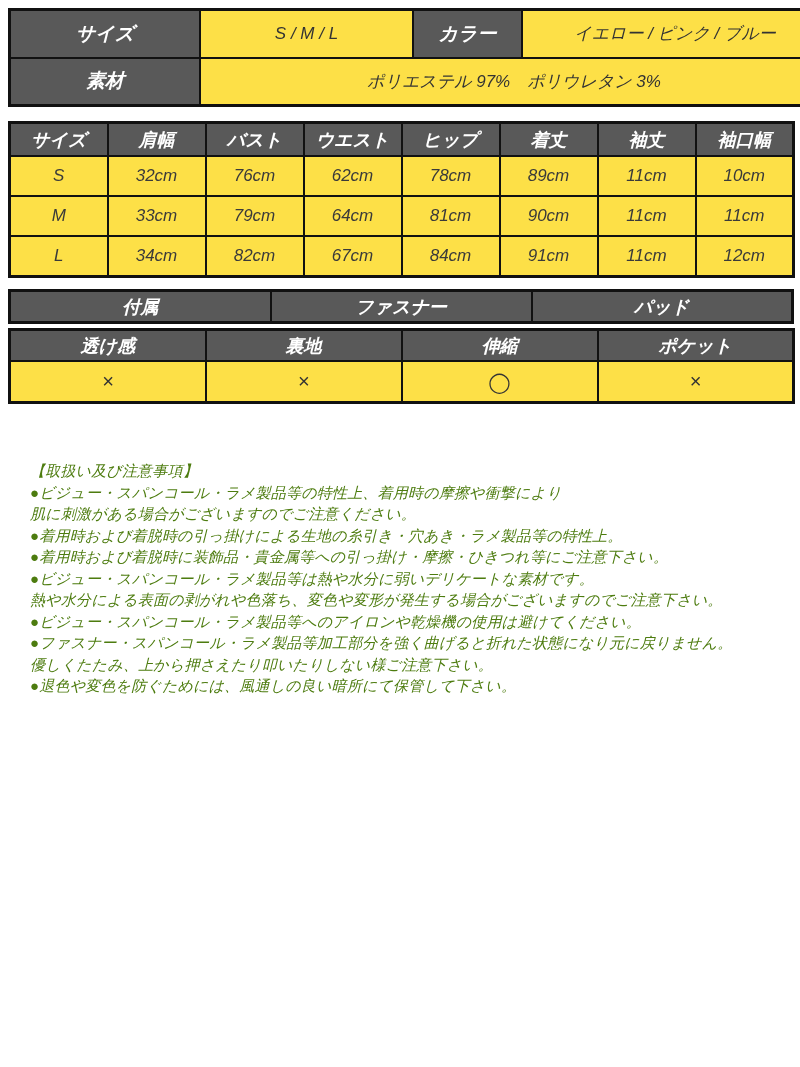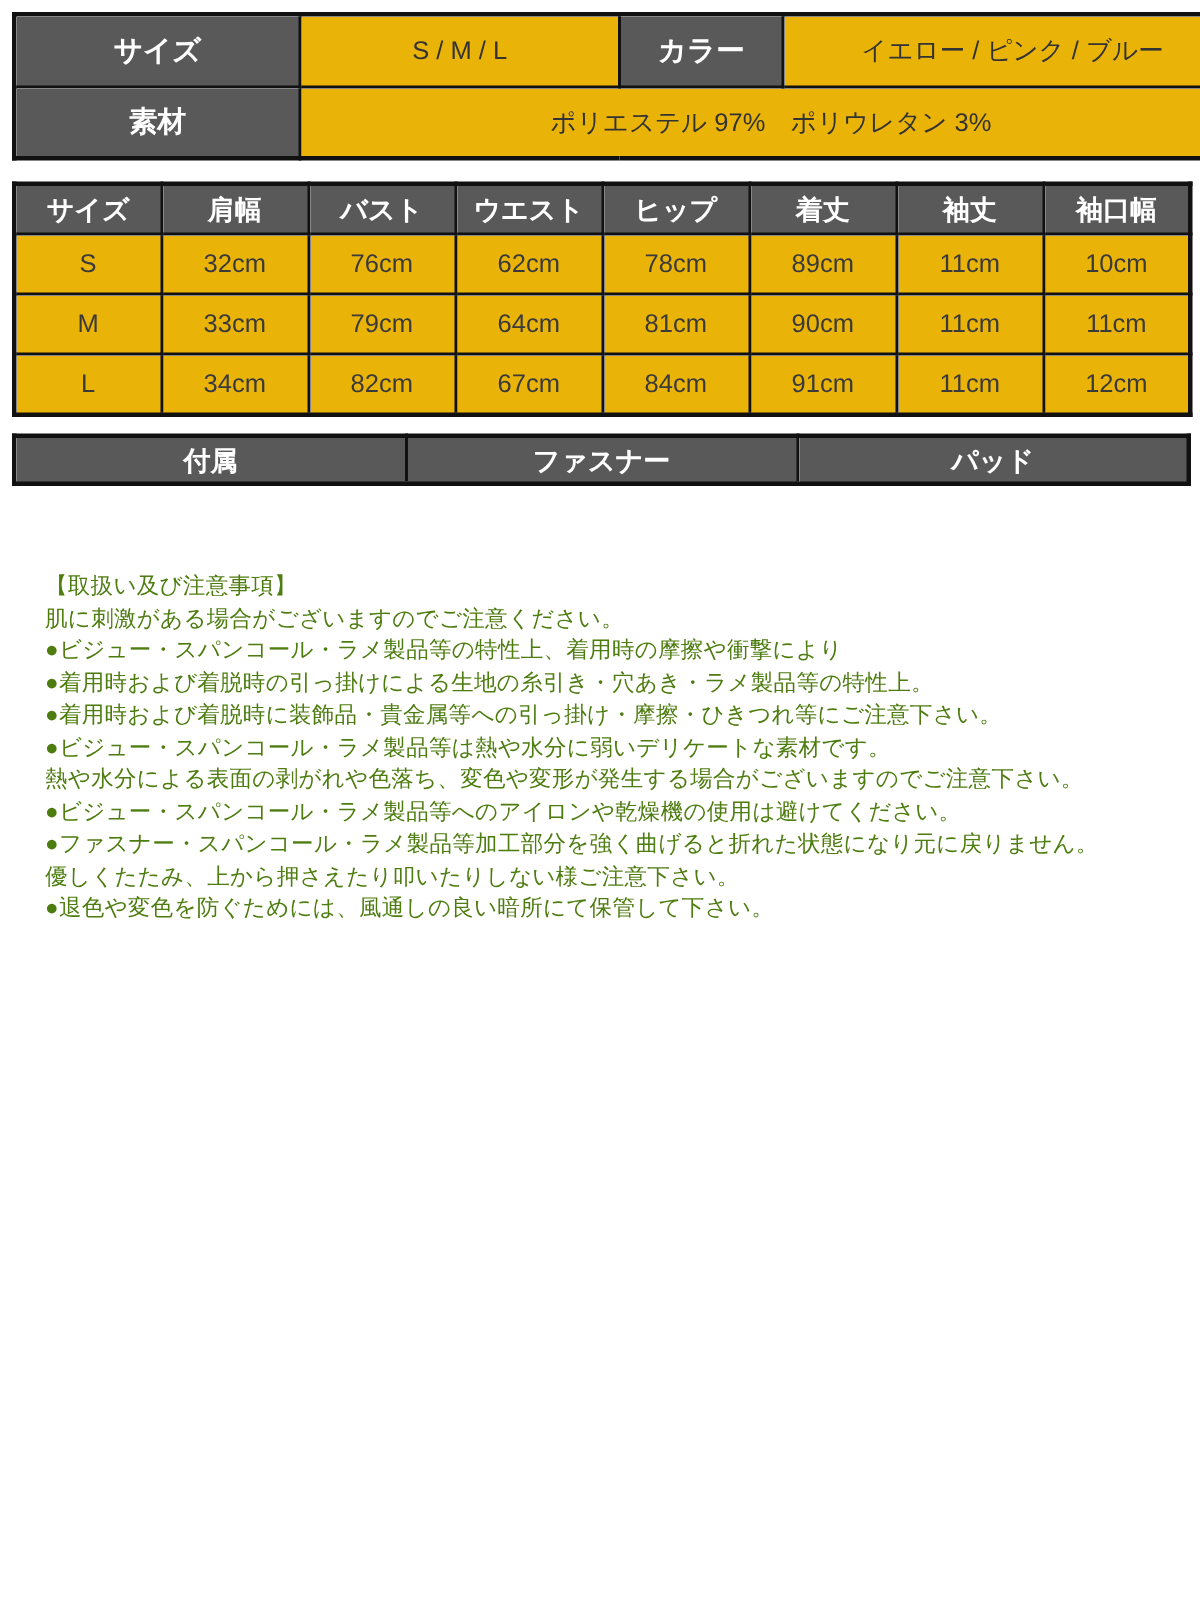--- a/index.html
+++ b/index.html
@@ -13,20 +13,21 @@
     font-family: "Liberation Sans", "DejaVu Sans", sans-serif;
     color: #333333;
   }
   .page {
     box-sizing: border-box;
     width: 800px;
     height: 1067px;
     padding: 8px;
     background: #ffffff;
     overflow: hidden;
+    font-style: italic;
   }
   table {
     border-collapse: collapse;
     table-layout: fixed;
     width: 784px;
     border: 3px solid #111111;
   }
   th, td {
     border: 2px solid #111111;
     text-align: center;
@@ -35,21 +36,21 @@
     overflow: hidden;
     white-space: nowrap;
   }
   th.hdr {
     background: #595959;
     color: #ffffff;
     font-weight: bold;
     font-size: 19px;
   }
   td.val {
-    background: #eab308;
+    background: #fde047;
     color: #333333;
     font-size: 17px;
     font-weight: normal;
   }
 
   
   .spec-table tr { height: 48px; }
   .spec-table .c1 { width: 180px; }
   .spec-table .c2 { width: 203px; }
   .spec-table .c3 { width: 99px;  }
@@ -165,25 +166,47 @@
       </colgroup>
     <tbody>
         <tr>
       <th class="hdr">付属</th>
       <th class="hdr">ファスナー</th>
       <th class="hdr">パッド</th>
     </tr>
   </tbody>
     </table>
 
+  <table class="feat-table feat-bottom">
+    <colgroup>
+        <col>
+        <col>
+        <col>
+        <col>
+      </colgroup>
+    <tbody>
+        <tr>
+      <th class="hdr">透け感</th>
+      <th class="hdr">裏地</th>
+      <th class="hdr">伸縮</th>
+      <th class="hdr">ポケット</th>
+    </tr>
+    <tr>
+      <td class="val">×</td>
+      <td class="val">×</td>
+      <td class="val">◯</td>
+      <td class="val">×</td>
+    </tr>
+  </tbody>
+    </table>
 
   <div class="notes">
     <div>【取扱い及び注意事項】</div>
+    <div>●ビジュー・スパンコール・ラメ製品等の特性上、着用時の摩擦や衝撃により</div>
     <div>肌に刺激がある場合がございますのでご注意ください。</div>
-    <div>●ビジュー・スパンコール・ラメ製品等の特性上、着用時の摩擦や衝撃により</div>
     <div>●着用時および着脱時の引っ掛けによる生地の糸引き・穴あき・ラメ製品等の特性上。</div>
     <div>●着用時および着脱時に装飾品・貴金属等への引っ掛け・摩擦・ひきつれ等にご注意下さい。</div>
     <div>●ビジュー・スパンコール・ラメ製品等は熱や水分に弱いデリケートな素材です。</div>
     <div>熱や水分による表面の剥がれや色落ち、変色や変形が発生する場合がございますのでご注意下さい。</div>
     <div>●ビジュー・スパンコール・ラメ製品等へのアイロンや乾燥機の使用は避けてください。</div>
     <div>●ファスナー・スパンコール・ラメ製品等加工部分を強く曲げると折れた状態になり元に戻りません。</div>
     <div>優しくたたみ、上から押さえたり叩いたりしない様ご注意下さい。</div>
     <div>●退色や変色を防ぐためには、風通しの良い暗所にて保管して下さい。</div>
   </div>
 

